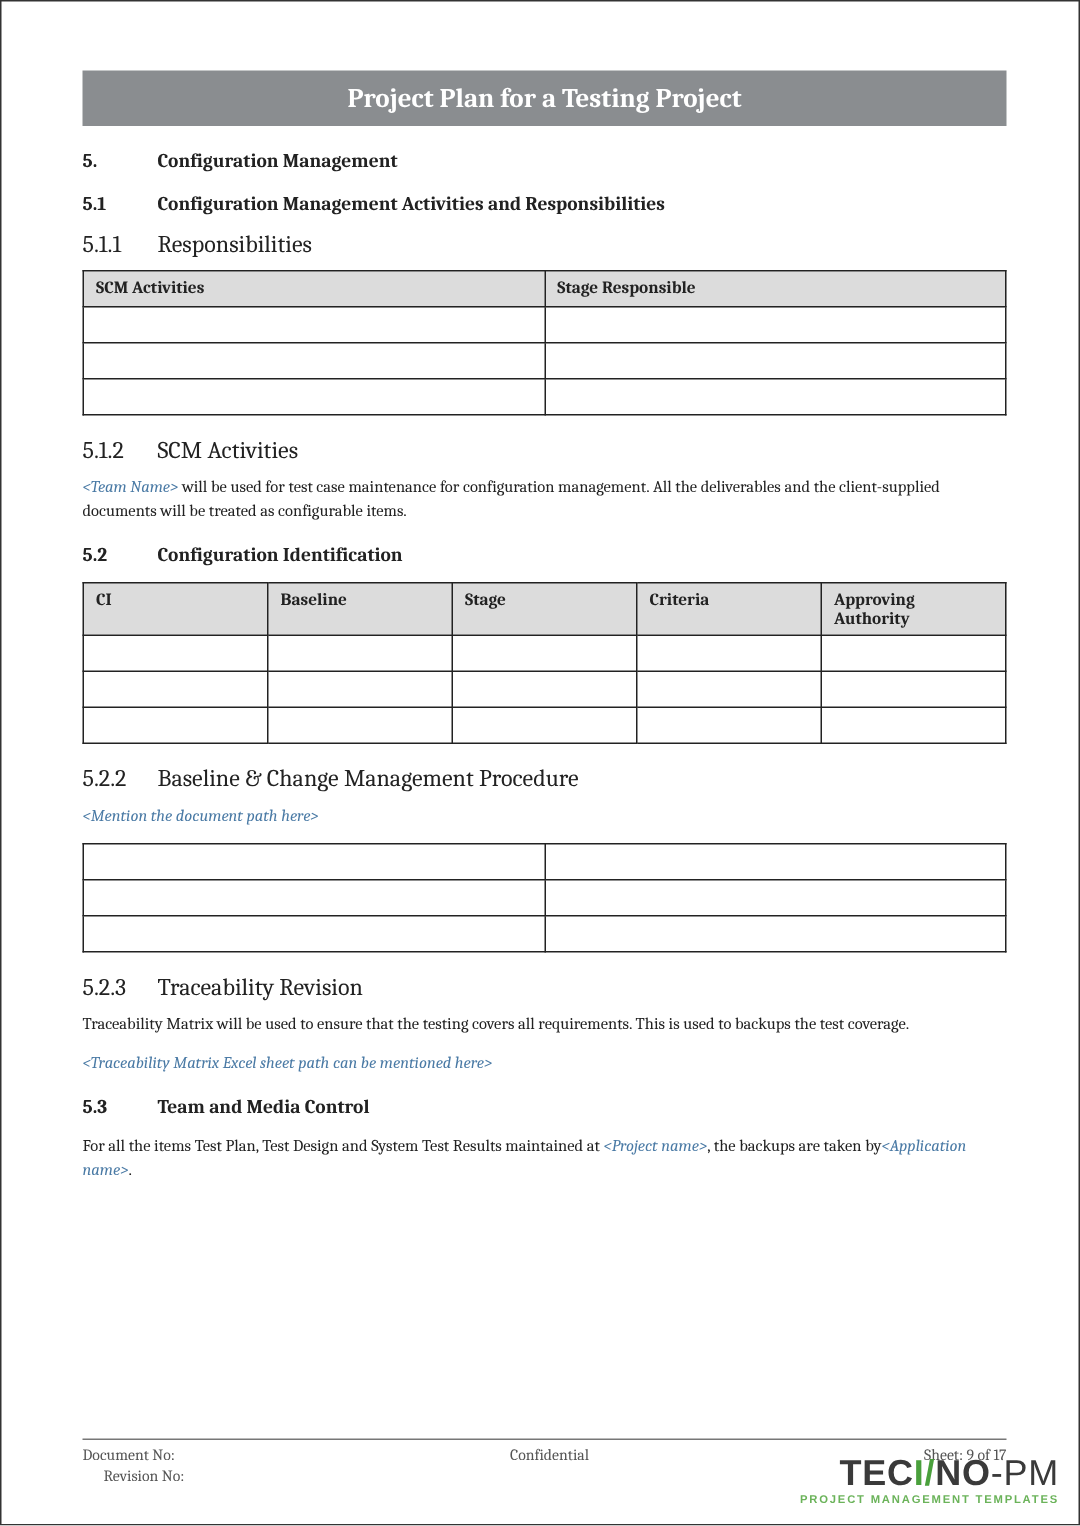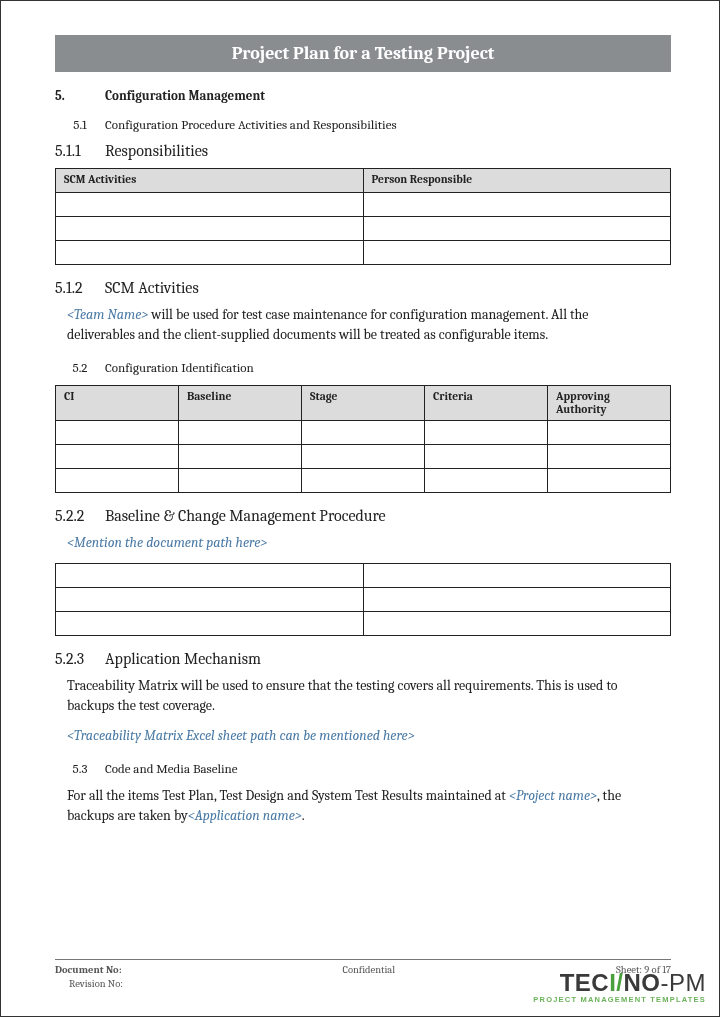--- a/index.html
+++ b/index.html
@@ -11,26 +11,27 @@
     position: relative;
   }
   .title-bar {
     background: #8a8d90;
     color: #fff;
     text-align: center;
     font-weight: bold;
     font-size: 18px;
     padding: 8px 0;
     margin-bottom: 16px;
+    margin-top: 12px;
   }
   .h1 { font-weight: bold; font-size: 13px; margin: 6px 0 12px; display: flex; }
-  .h2 { font-weight: normal; font-size: 13px; margin: 14px 0 10px; display: flex; text-align: center; }
+  .h2 { font-weight: bold; font-size: 13px; margin: 14px 0 10px; display: flex; }
   .h3 { font-weight: normal; font-size: 16px; margin: 10px 0 8px; display: flex; }
   .secnum { display: inline-block; width: 50px; flex: 0 0 50px; }
-  .body-text { font-size: 14px; line-height: 1.45; margin: 4px 12px 10px; }
+  .body-text { font-size: 11px; line-height: 1.45; margin: 4px 0 10px; }
   .placeholder { color: #4a7aa5; font-style: italic; }
   table.doc {
     width: 100%;
     border-collapse: collapse;
     margin: 4px 0 14px;
     font-size: 11.5px;
   }
   table.doc th, table.doc td {
     border: 1px solid #222;
     padding: 4px 8px;
@@ -45,21 +46,21 @@
   .footer {
     position: absolute;
     left: 54px; right: 48px; bottom: 40px;
     border-top: 1px solid #777;
     padding-top: 4px;
     font-size: 10.5px;
     color: #555;
     display: flex;
     justify-content: space-between;
   }
-  .footer .left { text-align: left; font-weight: bold; }
+  .footer .left { text-align: left; }
   .footer .center { text-align: center; flex: 1; }
   .footer .right { }
   .revision { position: absolute; left: 68px; bottom: 26px; font-size: 10.5px; color: #555; }
   .logo {
     position: absolute;
     right: 13px; bottom: 12px;
     font-family: Arial, Helvetica, sans-serif;
     text-align: right;
   }
   .logo-main {
@@ -86,33 +87,33 @@
     <span>Project Plan for a Testing Project</span>
   </div>
 
   <div class="h1">
     <span class="secnum">5.</span>
     <span>Configuration Management</span>
   </div>
 
   <div class="h2">
     <span class="secnum">5.1</span>
-    <span>Configuration Procedure Activities and Responsibilities</span>
+    <span>Configuration Management Activities and Responsibilities</span>
   </div>
 
   <div class="h3">
     <span class="secnum">5.1.1</span>
     <span>Responsibilities</span>
   </div>
 
   <table class="doc">
     <tbody>
         <tr>
       <th style="width:50%">SCM Activities</th>
-      <th style="width:50%">Person Responsible</th>
+      <th style="width:50%">Stage Responsible</th>
     </tr>
     <tr>
           <td></td>
           <td></td>
         </tr>
     <tr>
           <td></td>
           <td></td>
         </tr>
     <tr>
@@ -189,29 +190,29 @@
         </tr>
     <tr>
           <td></td>
           <td></td>
         </tr>
   </tbody>
     </table>
 
   <div class="h3">
     <span class="secnum">5.2.3</span>
-    <span>Application Mechanism</span>
+    <span>Traceability Revision</span>
   </div>
 
   <p class="body-text">Traceability Matrix will be used to ensure that the testing covers all requirements. This is used to backups the test coverage.</p>
   <p class="body-text placeholder">&lt;Traceability Matrix Excel sheet path can be mentioned here&gt;</p>
 
   <div class="h2">
     <span class="secnum">5.3</span>
-    <span>Code and Media Baseline</span>
+    <span>Team and Media Control</span>
   </div>
 
   <p class="body-text">
     <span>For all the items Test Plan, Test Design and System Test Results maintained at </span><span class="placeholder">&lt;Project name&gt;</span><span>, the backups are taken by</span><span class="placeholder">&lt;Application name&gt;</span><span>.</span>
   </p>
 
   <div class="footer">
     <div class="left">Document No:</div>
     <div class="center">Confidential</div>
     <div class="right">Sheet: 9 of 17</div>

